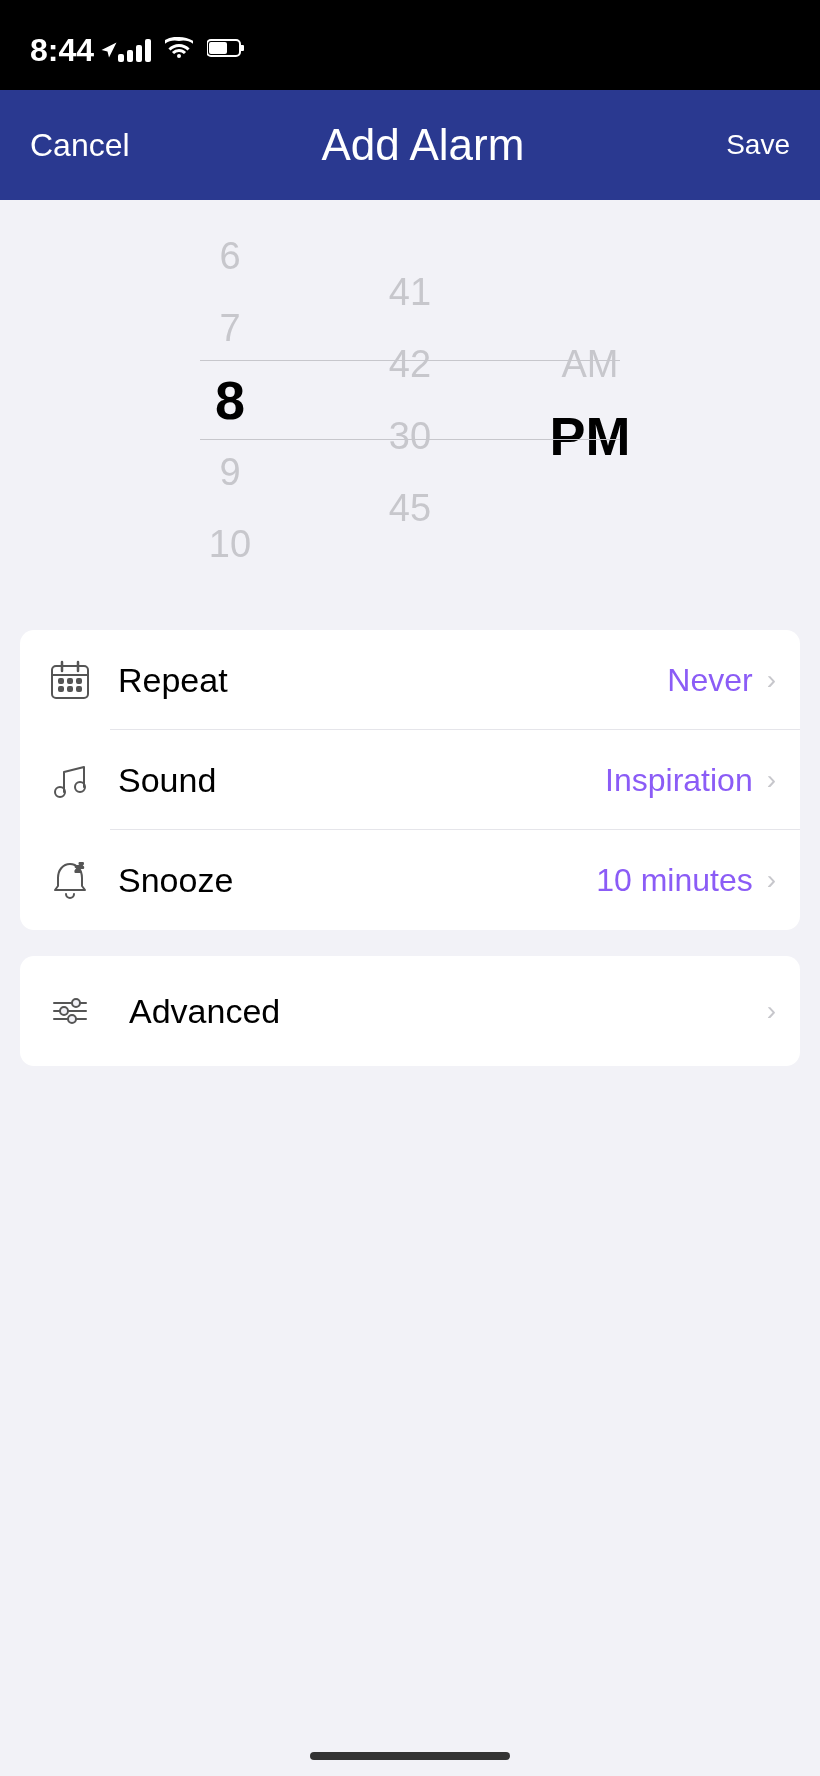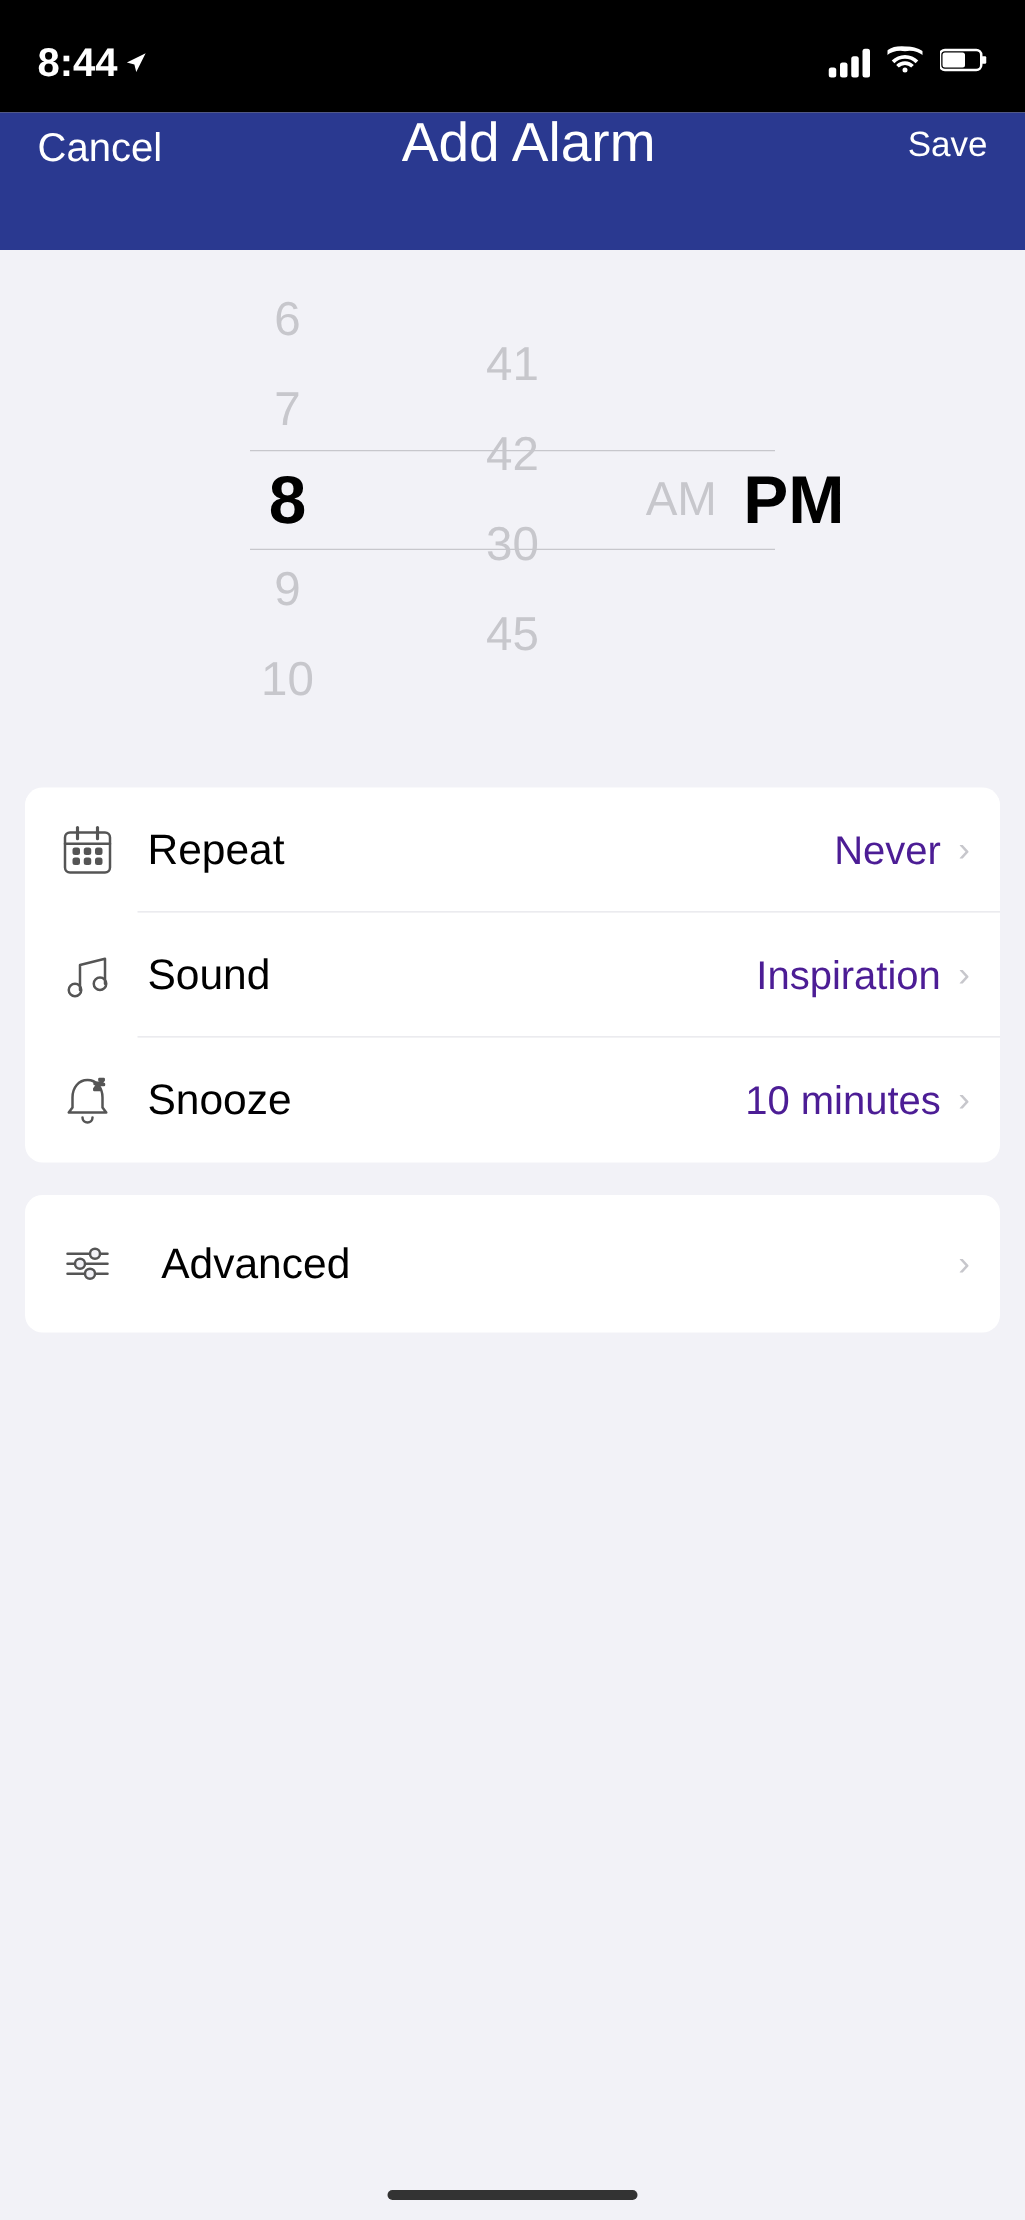--- a/index.html
+++ b/index.html
@@ -11,21 +11,20 @@
       background: #000;
       font-family: -apple-system, 'Helvetica Neue', Arial, sans-serif;
       overflow: hidden;
     }
 
     .status-bar {
       background: #000;
       height: 90px;
       display: flex;
       align-items: center;
-      justify-content: space-between;
       padding: 20px 30px 10px;
     }
 
     .status-time {
       color: #fff;
       font-size: 32px;
       font-weight: 600;
       display: flex;
       align-items: center;
       gap: 6px;
@@ -62,21 +61,21 @@
       display: flex;
       flex-direction: column;
     }
 
     
     .nav-header {
       background: #2a3990;
       padding: 0 30px;
       height: 110px;
       display: flex;
-      align-items: flex-start;
+      align-items: center;
       justify-content: space-between;
       flex-shrink: 0;
     }
 
     .nav-cancel {
       color: #fff;
       font-size: 32px;
       font-weight: 400;
       cursor: pointer;
       background: none;
@@ -148,21 +147,21 @@
     }
 
     .picker-item.selected {
       font-size: 54px;
       font-weight: 700;
       color: #000;
     }
 
     .picker-ampm {
       display: flex;
-      flex-direction: row;
+      flex-direction: column;
       align-items: center;
       width: 180px;
     }
 
     .picker-ampm-item {
       height: 72px;
       display: flex;
       align-items: center;
       justify-content: center;
       font-size: 38px;
@@ -218,21 +217,21 @@
 
     .settings-label {
       flex: 1;
       font-size: 34px;
       color: #000;
       font-weight: 400;
     }
 
     .settings-value {
       font-size: 32px;
-      color: #4c1d95;
+      color: #8b5cf6;
       margin-right: 10px;
     }
 
     .chevron {
       color: #c7c7cc;
       font-size: 28px;
       margin-left: 4px;
     }
 
     

